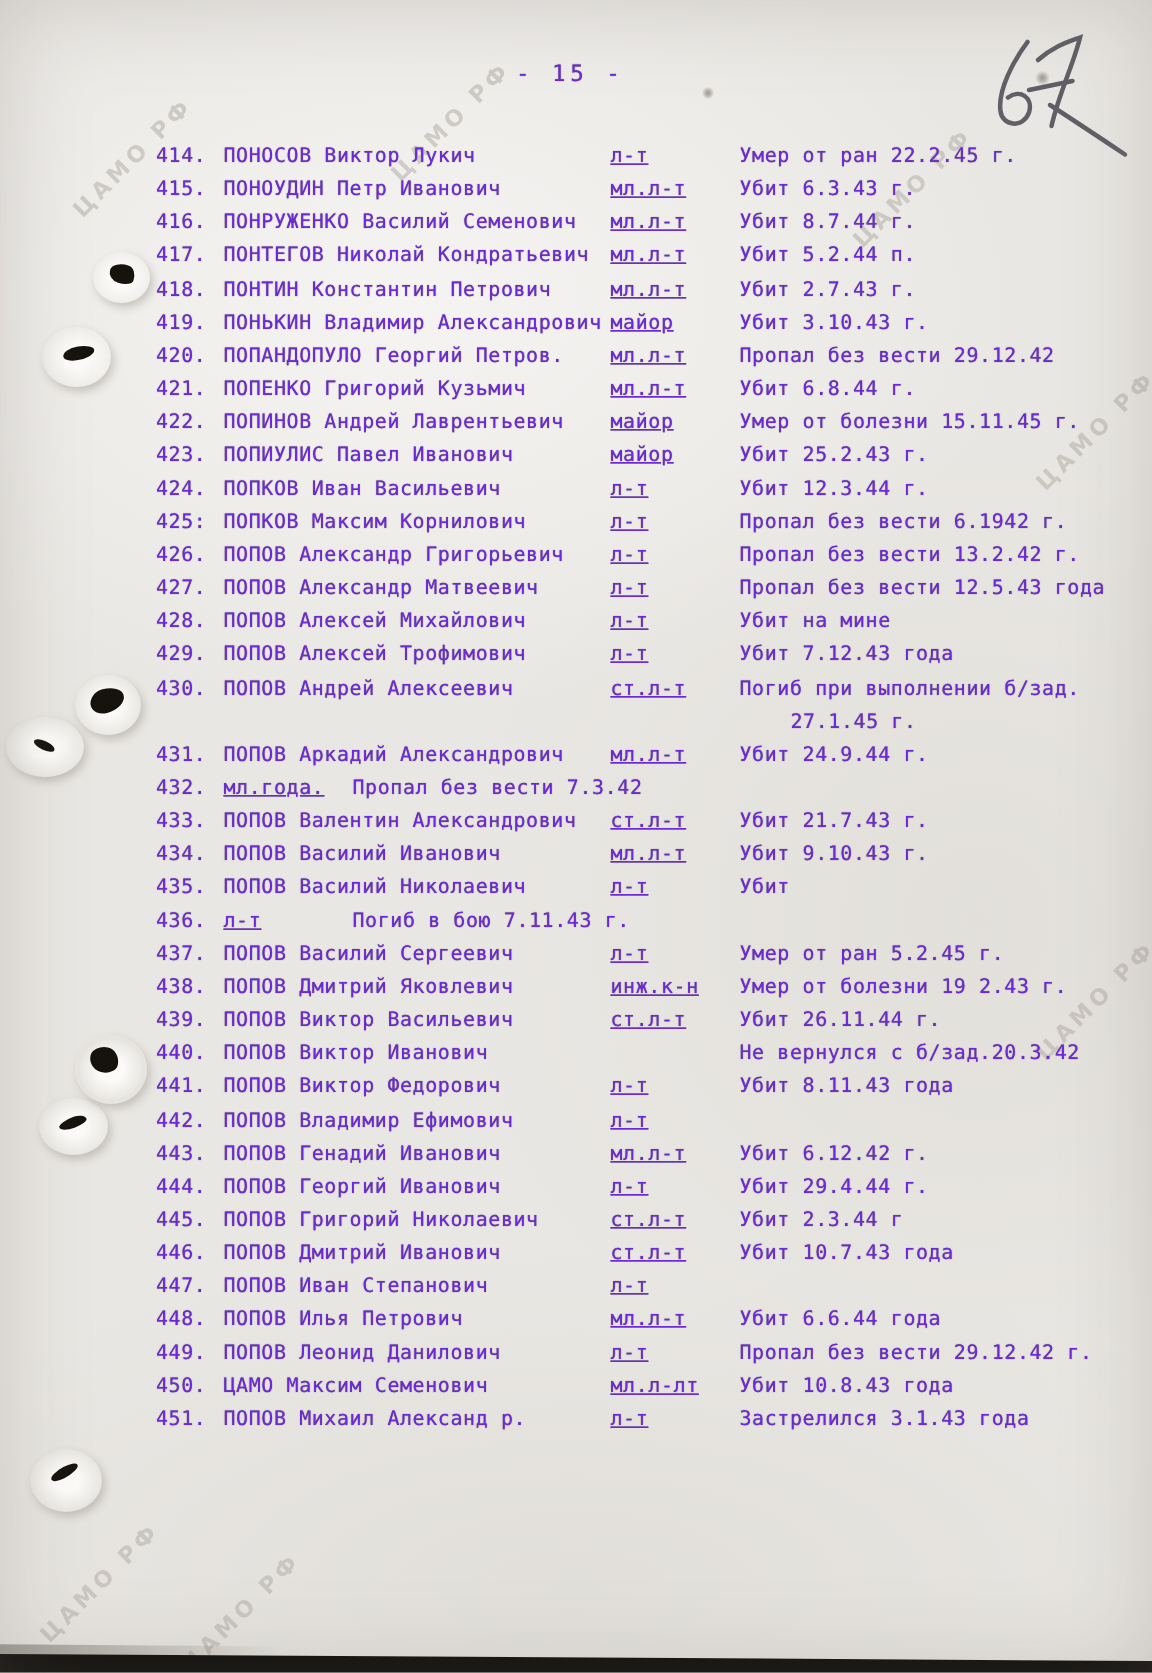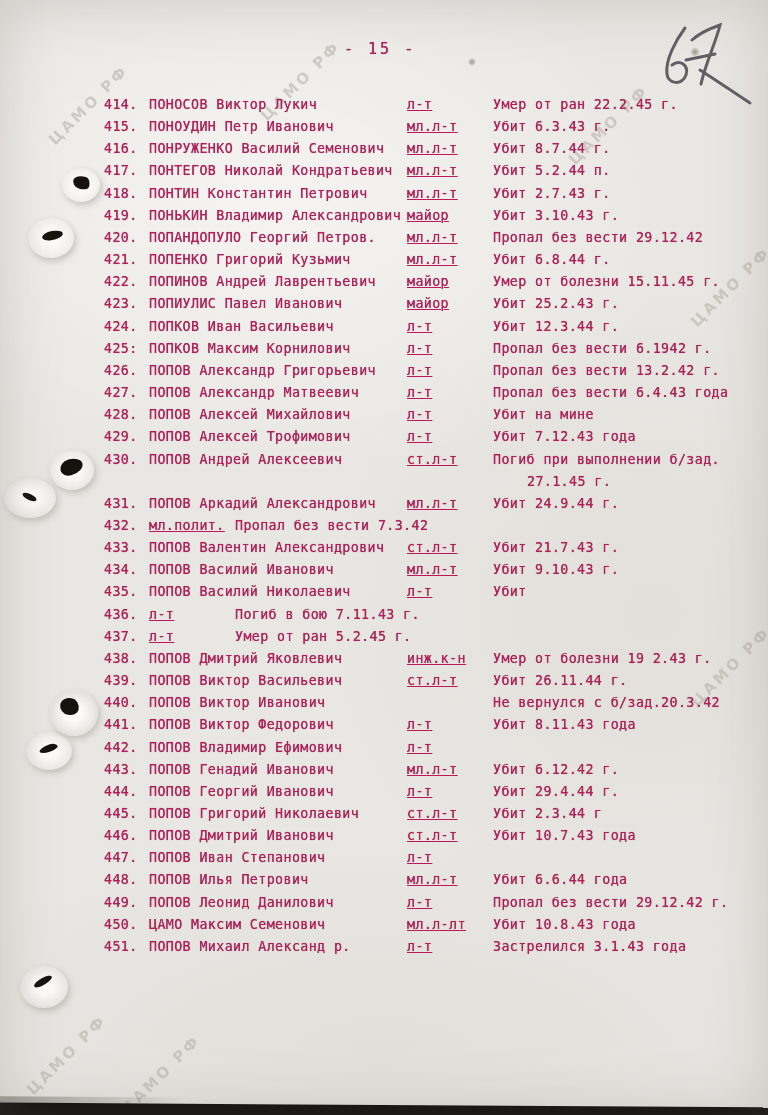--- a/index.html
+++ b/index.html
@@ -6,21 +6,21 @@
   body{
     width:768px;height:1115px;position:relative;overflow:hidden;
     background-color:#e9e7e3;
     background-image:
       radial-gradient(ellipse 600px 400px at 35% 18%, rgba(255,255,255,0.55), rgba(255,255,255,0) 70%),
       radial-gradient(ellipse 500px 500px at 85% 55%, rgba(214,210,204,0.35), rgba(214,210,204,0) 70%),
       radial-gradient(ellipse 700px 300px at 50% 95%, rgba(208,204,198,0.30), rgba(208,204,198,0) 75%);
     font-family:"DejaVu Sans Mono", monospace;
   }
   .vignette{position:absolute;inset:0;box-shadow:inset 0 0 60px rgba(125,120,112,0.28);pointer-events:none;}
-  .typewriter{color:#be185d;text-shadow:0 0 0.7px rgba(72,68,62,0.85);}
+  .typewriter{color:#6d28d9;text-shadow:0 0 0.7px rgba(72,68,62,0.85);}
   .page-num{position:absolute;top:40px;left:344px;font-size:15px;letter-spacing:3px;}
   .list{position:absolute;top:94px;left:104px;width:650px;}
   .row{display:flex;align-items:flex-start;min-height:22.15px;line-height:22.15px;font-size:13.3px;letter-spacing:0.4px;white-space:pre;}
   .col-num{width:45px;flex:none;}
   .col-name{width:258px;flex:none;overflow:visible;}
   .col-rank{width:86px;flex:none;text-decoration:underline;}
   .col-fate{flex:1;}
   .fate2{padding-left:34px;}
   
   .wm{position:absolute;font-family:"DejaVu Sans", sans-serif;font-weight:bold;font-size:15px;
@@ -96,31 +96,31 @@
     <div class="row typewriter"><span class="col-num">417.</span><span class="col-name">ПОНТЕГОВ Николай Кондратьевич</span><span class="col-rank">мл.л-т</span><span class="col-fate"><div>Убит 5.2.44 п.</div></span></div>
     <div class="row typewriter"><span class="col-num">418.</span><span class="col-name">ПОНТИН Константин Петрович</span><span class="col-rank">мл.л-т</span><span class="col-fate"><div>Убит 2.7.43 г.</div></span></div>
     <div class="row typewriter"><span class="col-num">419.</span><span class="col-name">ПОНЬКИН Владимир Александрович</span><span class="col-rank">майор</span><span class="col-fate"><div>Убит 3.10.43 г.</div></span></div>
     <div class="row typewriter"><span class="col-num">420.</span><span class="col-name">ПОПАНДОПУЛО Георгий Петров.</span><span class="col-rank">мл.л-т</span><span class="col-fate"><div>Пропал без вести 29.12.42</div></span></div>
     <div class="row typewriter"><span class="col-num">421.</span><span class="col-name">ПОПЕНКО Григорий Кузьмич</span><span class="col-rank">мл.л-т</span><span class="col-fate"><div>Убит 6.8.44 г.</div></span></div>
     <div class="row typewriter"><span class="col-num">422.</span><span class="col-name">ПОПИНОВ Андрей Лаврентьевич</span><span class="col-rank">майор</span><span class="col-fate"><div>Умер от болезни 15.11.45 г.</div></span></div>
     <div class="row typewriter"><span class="col-num">423.</span><span class="col-name">ПОПИУЛИС Павел Иванович</span><span class="col-rank">майор</span><span class="col-fate"><div>Убит 25.2.43 г.</div></span></div>
     <div class="row typewriter"><span class="col-num">424.</span><span class="col-name">ПОПКОВ Иван Васильевич</span><span class="col-rank">л-т</span><span class="col-fate"><div>Убит 12.3.44 г.</div></span></div>
     <div class="row typewriter"><span class="col-num">425:</span><span class="col-name">ПОПКОВ Максим Корнилович</span><span class="col-rank">л-т</span><span class="col-fate"><div>Пропал без вести 6.1942 г.</div></span></div>
     <div class="row typewriter"><span class="col-num">426.</span><span class="col-name">ПОПОВ Александр Григорьевич</span><span class="col-rank">л-т</span><span class="col-fate"><div>Пропал без вести 13.2.42 г.</div></span></div>
-    <div class="row typewriter"><span class="col-num">427.</span><span class="col-name">ПОПОВ Александр Матвеевич</span><span class="col-rank">л-т</span><span class="col-fate"><div>Пропал без вести 6.4.43 года</div></span></div>
+    <div class="row typewriter"><span class="col-num">427.</span><span class="col-name">ПОПОВ Александр Матвеевич</span><span class="col-rank">л-т</span><span class="col-fate"><div>Пропал без вести 12.5.43 года</div></span></div>
     <div class="row typewriter"><span class="col-num">428.</span><span class="col-name">ПОПОВ Алексей Михайлович</span><span class="col-rank">л-т</span><span class="col-fate"><div>Убит на мине</div></span></div>
     <div class="row typewriter"><span class="col-num">429.</span><span class="col-name">ПОПОВ Алексей Трофимович</span><span class="col-rank">л-т</span><span class="col-fate"><div>Убит 7.12.43 года</div></span></div>
     <div class="row typewriter"><span class="col-num">430.</span><span class="col-name">ПОПОВ Андрей Алексеевич</span><span class="col-rank">ст.л-т</span><span class="col-fate"><div>Погиб при выполнении б/зад.</div><div class="fate2">27.1.45 г.</div></span></div>
     <div class="row typewriter"><span class="col-num">431.</span><span class="col-name">ПОПОВ Аркадий Александрович</span><span class="col-rank">мл.л-т</span><span class="col-fate"><div>Убит 24.9.44 г.</div></span></div>
-    <div class="row typewriter"><span class="col-num">432.</span><span class="col-rank">мл.полит.</span><span class="col-fate"><div>Пропал без вести 7.3.42</div></span></div>
+    <div class="row typewriter"><span class="col-num">432.</span><span class="col-rank">мл.года.</span><span class="col-fate"><div>Пропал без вести 7.3.42</div></span></div>
     <div class="row typewriter"><span class="col-num">433.</span><span class="col-name">ПОПОВ Валентин Александрович</span><span class="col-rank">ст.л-т</span><span class="col-fate"><div>Убит 21.7.43 г.</div></span></div>
     <div class="row typewriter"><span class="col-num">434.</span><span class="col-name">ПОПОВ Василий Иванович</span><span class="col-rank">мл.л-т</span><span class="col-fate"><div>Убит 9.10.43 г.</div></span></div>
     <div class="row typewriter"><span class="col-num">435.</span><span class="col-name">ПОПОВ Василий Николаевич</span><span class="col-rank">л-т</span><span class="col-fate"><div>Убит</div></span></div>
     <div class="row typewriter"><span class="col-num">436.</span><span class="col-rank">л-т</span><span class="col-fate"><div>Погиб в бою 7.11.43 г.</div></span></div>
-    <div class="row typewriter"><span class="col-num">437.</span><span class="col-rank">л-т</span><span class="col-fate"><div>Умер от ран 5.2.45 г.</div></span></div>
+    <div class="row typewriter"><span class="col-num">437.</span><span class="col-name">ПОПОВ Василий Сергеевич</span><span class="col-rank">л-т</span><span class="col-fate"><div>Умер от ран 5.2.45 г.</div></span></div>
     <div class="row typewriter"><span class="col-num">438.</span><span class="col-name">ПОПОВ Дмитрий Яковлевич</span><span class="col-rank">инж.к-н</span><span class="col-fate"><div>Умер от болезни 19 2.43 г.</div></span></div>
     <div class="row typewriter"><span class="col-num">439.</span><span class="col-name">ПОПОВ Виктор Васильевич</span><span class="col-rank">ст.л-т</span><span class="col-fate"><div>Убит 26.11.44 г.</div></span></div>
     <div class="row typewriter"><span class="col-num">440.</span><span class="col-name">ПОПОВ Виктор Иванович</span><span class="col-rank"></span><span class="col-fate"><div>Не вернулся с б/зад.20.3.42</div></span></div>
     <div class="row typewriter"><span class="col-num">441.</span><span class="col-name">ПОПОВ Виктор Федорович</span><span class="col-rank">л-т</span><span class="col-fate"><div>Убит 8.11.43 года</div></span></div>
     <div class="row typewriter"><span class="col-num">442.</span><span class="col-name">ПОПОВ Владимир Ефимович</span><span class="col-rank">л-т</span></div>
     <div class="row typewriter"><span class="col-num">443.</span><span class="col-name">ПОПОВ Генадий Иванович</span><span class="col-rank">мл.л-т</span><span class="col-fate"><div>Убит 6.12.42 г.</div></span></div>
     <div class="row typewriter"><span class="col-num">444.</span><span class="col-name">ПОПОВ Георгий Иванович</span><span class="col-rank">л-т</span><span class="col-fate"><div>Убит 29.4.44 г.</div></span></div>
     <div class="row typewriter"><span class="col-num">445.</span><span class="col-name">ПОПОВ Григорий Николаевич</span><span class="col-rank">ст.л-т</span><span class="col-fate"><div>Убит 2.3.44 г</div></span></div>
     <div class="row typewriter"><span class="col-num">446.</span><span class="col-name">ПОПОВ Дмитрий Иванович</span><span class="col-rank">ст.л-т</span><span class="col-fate"><div>Убит 10.7.43 года</div></span></div>
     <div class="row typewriter"><span class="col-num">447.</span><span class="col-name">ПОПОВ Иван Степанович</span><span class="col-rank">л-т</span></div>

